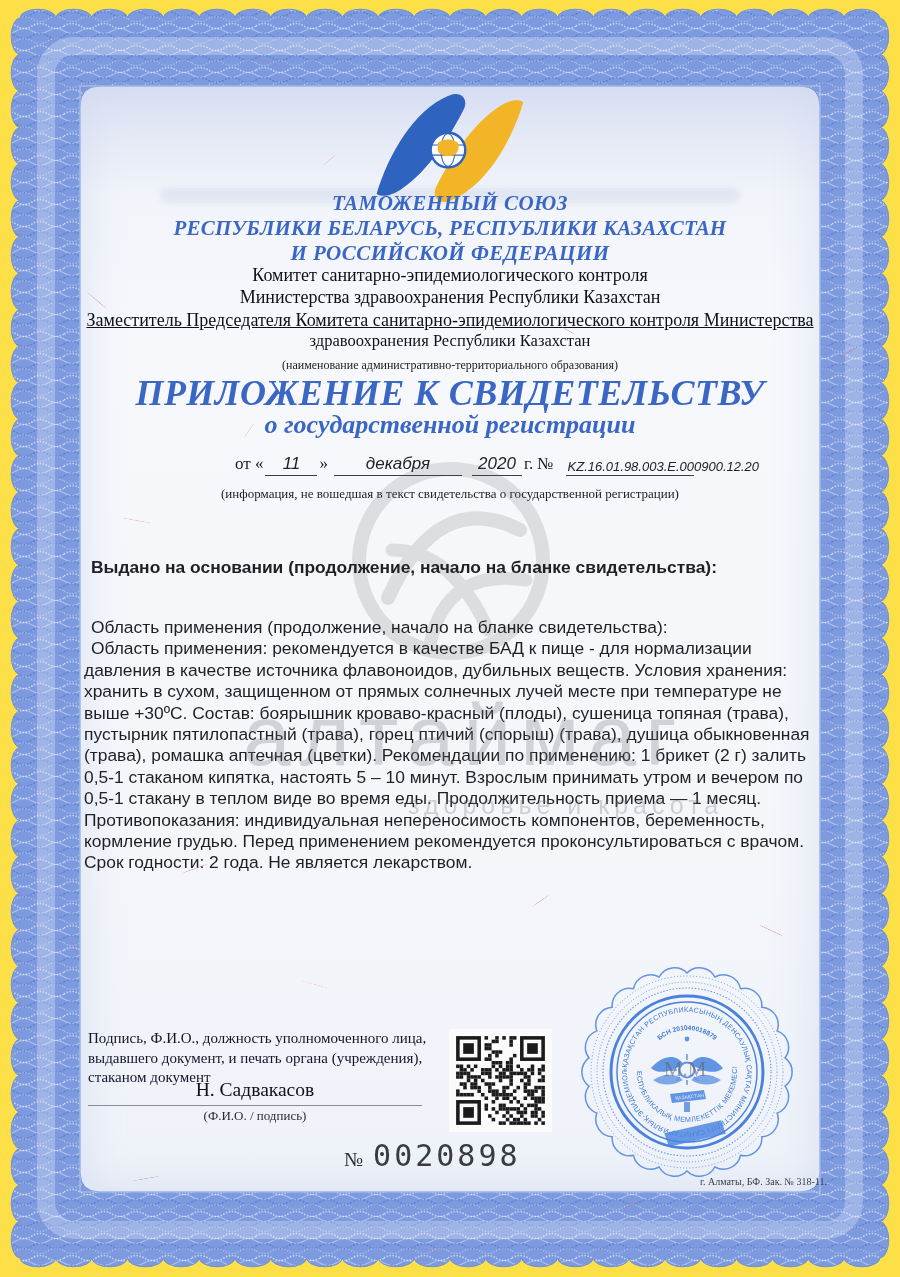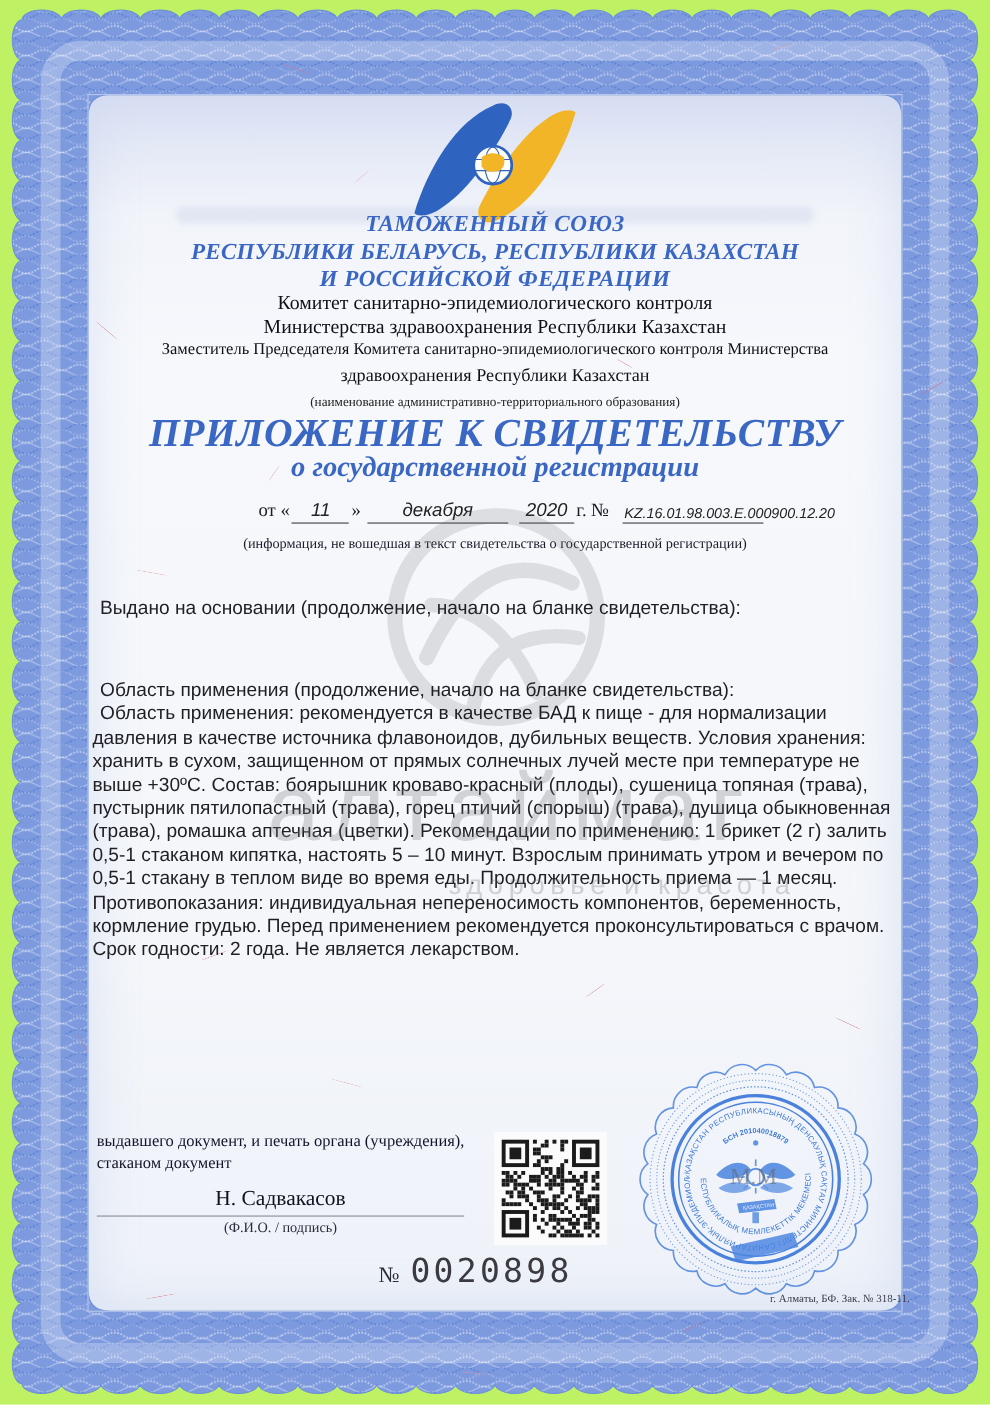--- a/index.html
+++ b/index.html
@@ -1,54 +1,54 @@
 <!DOCTYPE html>
 <html><head>
 <meta charset="utf-8">
 <style>
   html,body{margin:0;padding:0;background:#fff;}
-  #page{position:relative;width:900px;height:1277px;background:#bef264;overflow:hidden;
+  #page{position:relative;width:900px;height:1277px;background:#fde047;overflow:hidden;
         font-family:"Liberation Serif",serif;}
   
   #paper{position:absolute;left:80px;top:86px;width:740px;height:1106px;
          background:linear-gradient(180deg,#eef1f8 0%,#f6f8fc 22%,#f4f6fa 70%,#eef2f9 100%);
          box-shadow:inset 0 0 46px rgba(150,172,224,.28);}
   #paper-tint{position:absolute;left:80px;top:86px;width:740px;height:110px;
          background:linear-gradient(180deg,rgba(203,212,240,.55),rgba(235,240,250,0));}
   #border-svg{position:absolute;left:0;top:0;pointer-events:none;}
   
   .cline{position:absolute;left:70px;right:70px;text-align:center;color:#101018;}
   .blue{color:#3a67c4;font-weight:bold;font-style:italic;}
   .u1{top:191px;font-size:21px;letter-spacing:.5px;}
   .u2{top:216px;font-size:21px;letter-spacing:.2px;}
   .u3{top:241px;font-size:21px;letter-spacing:.5px;}
   .c1{top:265px;font-size:18px;}
   .c2{top:287px;font-size:18px;}
-  .o1{top:310px;font-size:15px;}
+  .o1{top:310px;font-size:18px;text-decoration:underline;}
   .o2{top:331px;font-size:16.5px;}
   .territory{top:358px;font-size:12px;color:#222;}
   .title-main{top:372px;font-size:36px;letter-spacing:.5px;}
   .title-sub{top:410px;font-size:26px;}
   .info-note{top:486px;font-size:13px;color:#1c1c28;}
   
   #date-line{position:absolute;left:233px;top:446px;height:30px;display:flex;align-items:flex-end;
              font-size:17px;color:#1a1a26;white-space:nowrap;}
   #date-line .lbl{padding:0 2px 2px 2px;}
   .blank{display:inline-block;border-bottom:1.2px solid #3c3c46;text-align:center;
          font-family:"Liberation Sans",sans-serif;font-size:17px;color:#222;padding-bottom:1px;font-style:italic;}
   .b-day{width:52px;}
   .b-month{width:128px;margin-left:4px;}
   .b-year{width:50px;margin-left:10px;}
   .b-num{width:128px;margin-left:10px;position:relative;}
   .b-num .numval{position:absolute;left:2px;bottom:1px;font-size:13px;white-space:nowrap;}
   
   .para{position:absolute;left:84px;width:736px;font-family:"Liberation Sans",sans-serif;
         font-size:17.4px;line-height:21.4px;color:#1f1f24;}
   .para .pl{text-indent:7px;display:block;}
-  #para1{top:542px;}
+  #para1{top:557px;font-weight:bold;}
   #para2{top:617px;}
   
   .wm{position:absolute;pointer-events:none;font-family:"Liberation Sans",sans-serif;color:#76767c;}
   #wm-globe{position:absolute;left:348px;top:458px;opacity:.16;pointer-events:none;}
   #wm-big{left:243px;top:686px;font-size:86px;letter-spacing:9px;opacity:.28;}
   #wm-small{left:408px;top:791px;font-size:25px;letter-spacing:5px;opacity:.30;}
   #ghost-band{position:absolute;left:160px;top:188px;width:580px;height:15px;
               background:rgba(74,104,188,.10);filter:blur(3px);border-radius:8px;}
   
   #sig-caption{position:absolute;left:88px;top:1029px;width:350px;font-size:15px;line-height:19.5px;color:#14142a;}
@@ -140,20 +140,21 @@
   </div>
   <div class="para" id="para2">
     <span class="pl">Область применения (продолжение, начало на бланке свидетельства):</span>
     <span class="pl">Область применения: рекомендуется в качестве БАД к пище - для нормализации давления в качестве источника флавоноидов, дубильных веществ. Условия хранения: хранить в сухом, защищенном от прямых солнечных лучей месте при температуре не выше +30ºС. Состав: боярышник кроваво-красный (плоды), сушеница топяная (трава), пустырник пятилопастный (трава), горец птичий (спорыш) (трава), душица обыкновенная (трава), ромашка аптечная (цветки). Рекомендации по применению: 1 брикет (2 г) залить 0,5-1 стаканом кипятка, настоять 5 – 10 минут. Взрослым принимать утром и вечером по 0,5-1 стакану в теплом виде во время еды. Продолжительность приема — 1 месяц. Противопоказания: индивидуальная непереносимость компонентов, беременность, кормление грудью. Перед применением рекомендуется проконсультироваться с врачом. Срок годности: 2 года. Не является лекарством.</span>
   </div>
 
   <div class="wm" id="wm-big">алтаймаг</div>
   <div class="wm" id="wm-small">здоровье и красота</div>
 
   <div id="sig-caption">
+    <div>Подпись, Ф.И.О.,  должность уполномоченного лица,</div>
     <div>выдавшего документ, и печать органа (учреждения),</div>
     <div>стаканом документ</div>
   </div>
   <div id="sig-name">Н. Садвакасов</div>
   <div id="sig-line"></div>
   <div id="sig-note">(Ф.И.О. / подпись)</div>
 
   <svg id="qr" width="103" height="103" viewBox="0 0 29 29">
     <rect width="29" height="29" fill="#fbfbfb"></rect>
     <g id="qr-modules" fill="#1b1b1b">

